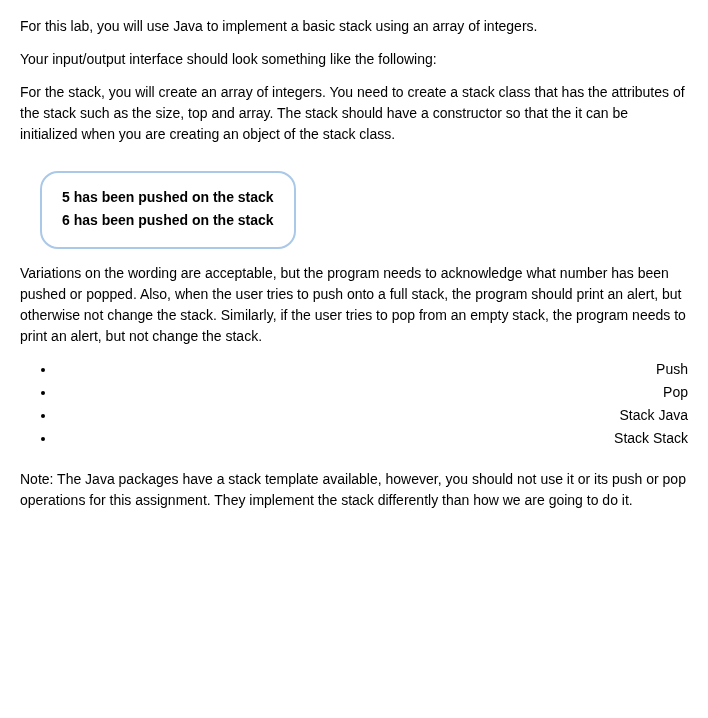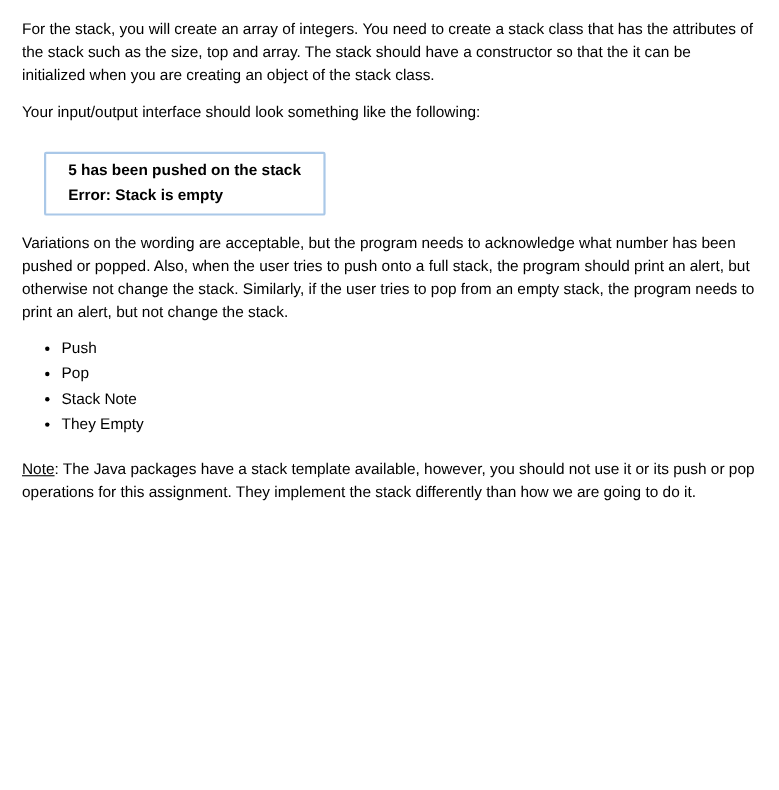--- a/index.html
+++ b/index.html
@@ -22,73 +22,74 @@
     .content-area {
       max-width: 680px;
     }
 
     p {
       margin-bottom: 12px;
     }
 
     .code-box {
       border: 2px solid #aac8e8;
-      border-radius: 2px;
-      padding: 4px 20px;
+      border-radius: 18px;
+      padding: 14px 20px;
       margin: 14px 32px 14px 20px;
       display: inline-block;
       background: #ffffff;
     }
 
     .code-box p {
       margin-bottom: 2px;
       font-weight: bold;
     }
 
     .bullet-list {
       list-style: disc;
       margin-left: 36px;
       margin-bottom: 4px;
+      text-align: right;
     }
 
     .bullet-list li {
       margin-bottom: 2px;
     }
 
     .note-section {
       margin-top: 20px;
     }
 
     .note-underline {
-      text-decoration: underline;
     }
   </style>
 </head>
 <body>
 
 <div class="content-area">
 
+  <p>For this lab, you will use Java to implement a basic stack using an array of integers.</p>
+
+  <p>Your input/output interface should look something like the following:</p>
 
   <p>For the stack, you will create an array of integers. You need to create a stack class that has the attributes of the stack such as the size, top and array. The stack should have a constructor so that the it can be initialized when you are creating an object of the stack class.</p>
 
-  <p>Your input/output interface should look something like the following:</p>
-
   <div class="code-box">
     <p>5 has been pushed on the stack</p>
-    <p>Error: Stack is empty</p>
+    <p>6 has been pushed on the stack</p>
   </div>
 
   <p>Variations on the wording are acceptable, but the program needs to acknowledge what number has been pushed or popped. Also, when the user tries to push onto a full stack, the program should print an alert, but otherwise not change the stack. Similarly, if the user tries to pop from an empty stack, the program needs to print an alert, but not change the stack.</p>
 
 
   <ul class="bullet-list">
     <li>Push</li>
     <li>Pop</li>
-    <li>Stack Note</li>
-    <li>They Empty</li>
+    <li>Stack Java</li>
+    <li>Stack Stack</li>
   </ul>
 
 
   <div class="note-section">
     <p>
       <span class="note-underline">Note</span><span>: The Java packages have a stack template available, however, you should not use it or its push or pop operations for this assignment. They implement the stack differently than how we are going to do it.</span>
     </p>
   </div>
 
 </div>

